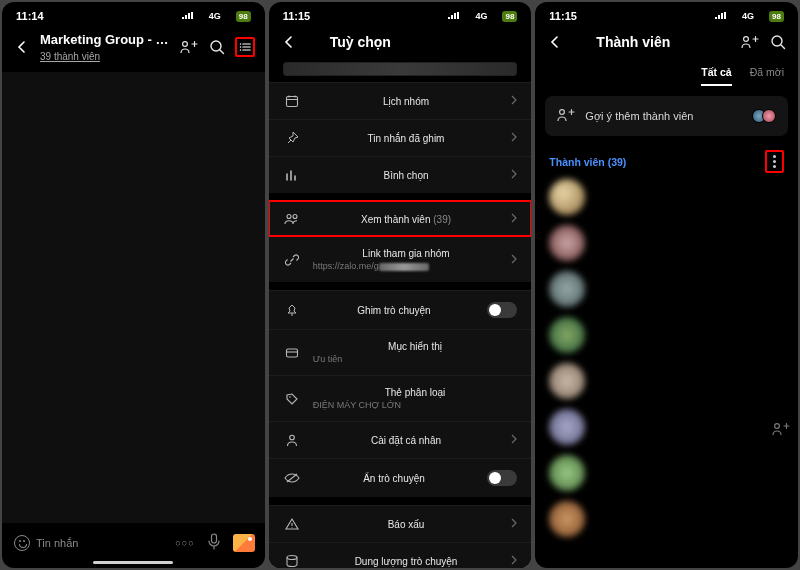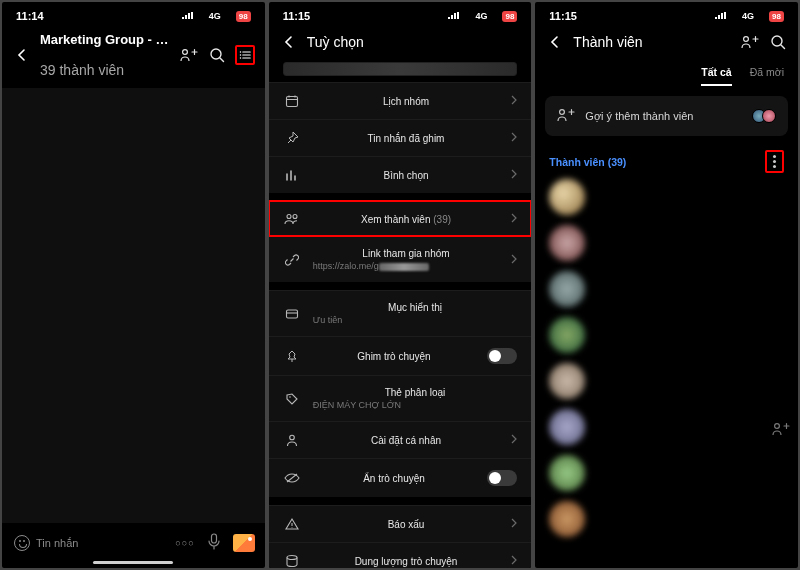--- a/index.html
+++ b/index.html
@@ -9,21 +9,21 @@
     display: flex;
     gap: 4px;
     width: 800px;
     height: 570px;
     overflow: hidden;
     padding: 2px;
   }
   .phone {
     flex: 1;
     background: #000;
-    border-radius: 2px;
+    border-radius: 12px;
     display: flex;
     flex-direction: column;
     color: #fff;
     position: relative;
     overflow: hidden;
     font-size: 11px;
   }
   
   .status-bar {
     display: flex;
@@ -31,33 +31,33 @@
     align-items: center;
     padding: 6px 14px 0;
     font-size: 11px;
     font-weight: 600;
     height: 22px;
   }
   .status-right { display: flex; align-items: center; gap: 15px; }
   .status-4g { font-size: 9px; font-weight: 600; }
   .status-battery {
     font-size: 8px; font-weight: 700;
-    background: #ef4444; color: #fff;
+    background: #4d7c0f; color: #fff;
     border-radius: 3px; padding: 1px 3px;
   }
   .signal svg, .status-right svg { display: block; }
   
   .header {
     display: flex; align-items: center; gap: 8px;
     padding: 8px 10px 10px;
   }
   .header .title-block { flex: 1; min-width: 0; }
   .header .title { font-size: 13px; font-weight: 600; white-space: nowrap; overflow: hidden; text-overflow: ellipsis; }
-  .header .subtitle { font-size: 14px; color: #a7a7a7; margin-top: 15px; }
-  .header .h-title { font-size: 14px; font-weight: 400; }
+  .header .subtitle { font-size: 10px; color: #a7a7a7; margin-top: 4px; text-decoration: underline; }
+  .header .h-title { font-size: 14px; font-weight: 700; margin-left: 23px; }
   .icon-btn { width: 20px; height: 20px; display: flex; align-items: center; justify-content: center; color: #e5e5e5; }
   .red-box { border: 2.5px solid #ff0000; border-radius: 2px; padding: 2px; }
   
   .s1-body { flex: 1; background: #0f0f0f; }
   .s1-input {
     display: flex; align-items: center; gap: 8px;
     padding: 8px 10px 0;
     background: #000;
   }
   .s1-field {
@@ -331,39 +331,39 @@
               <path d="M1 1l4 4-4 4" stroke="#6a6a6a" stroke-width="1.2" fill="none"></path>
             </svg></span>
       </div>
     </div>
     <div class="section-gap"></div>
 
     <div class="opt-section">
       <div class="opt-row">
         <span class="opt-icon">
             <svg width="14" height="14" viewBox="0 0 14 14">
+              <path d="M7 2l3 3-1 3 2 2H3l2-2-1-3z M7 10v3" stroke="#b8b8b8" stroke-width="1" fill="none"></path>
+            </svg>
+          </span>
+        <div class="txt">
+            <div class="label">Ghim trò chuyện</div>
+          </div>
+        <div class="toggle"></div>
+      </div>
+      <div class="opt-row">
+        <span class="opt-icon">
+            <svg width="14" height="14" viewBox="0 0 14 14">
               <rect x="1.5" y="3" width="11" height="8" rx="1.5" stroke="#b8b8b8" stroke-width="1.1" fill="none"></rect>
               <path d="M1.5 6h11" stroke="#b8b8b8" stroke-width="1.1"></path>
             </svg>
           </span>
         <div class="txt">
           <div class="label">Mục hiển thị</div>
           <div class="sub">Ưu tiên</div>
         </div>
-      </div>
-      <div class="opt-row">
-        <span class="opt-icon">
-            <svg width="14" height="14" viewBox="0 0 14 14">
-              <path d="M7 2l3 3-1 3 2 2H3l2-2-1-3z M7 10v3" stroke="#b8b8b8" stroke-width="1" fill="none"></path>
-            </svg>
-          </span>
-        <div class="txt">
-            <div class="label">Ghim trò chuyện</div>
-          </div>
-        <div class="toggle"></div>
       </div>
       <div class="opt-row">
         <span class="opt-icon">
             <svg width="14" height="14" viewBox="0 0 14 14">
               <path d="M2 3l5-1 5 5-5 5-5-5z" stroke="#b8b8b8" stroke-width="1.1" fill="none"></path>
               <circle cx="5" cy="5" r="0.8" fill="#b8b8b8"></circle>
             </svg>
           </span>
         <div class="txt">
           <div class="label">Thẻ phân loại</div>

